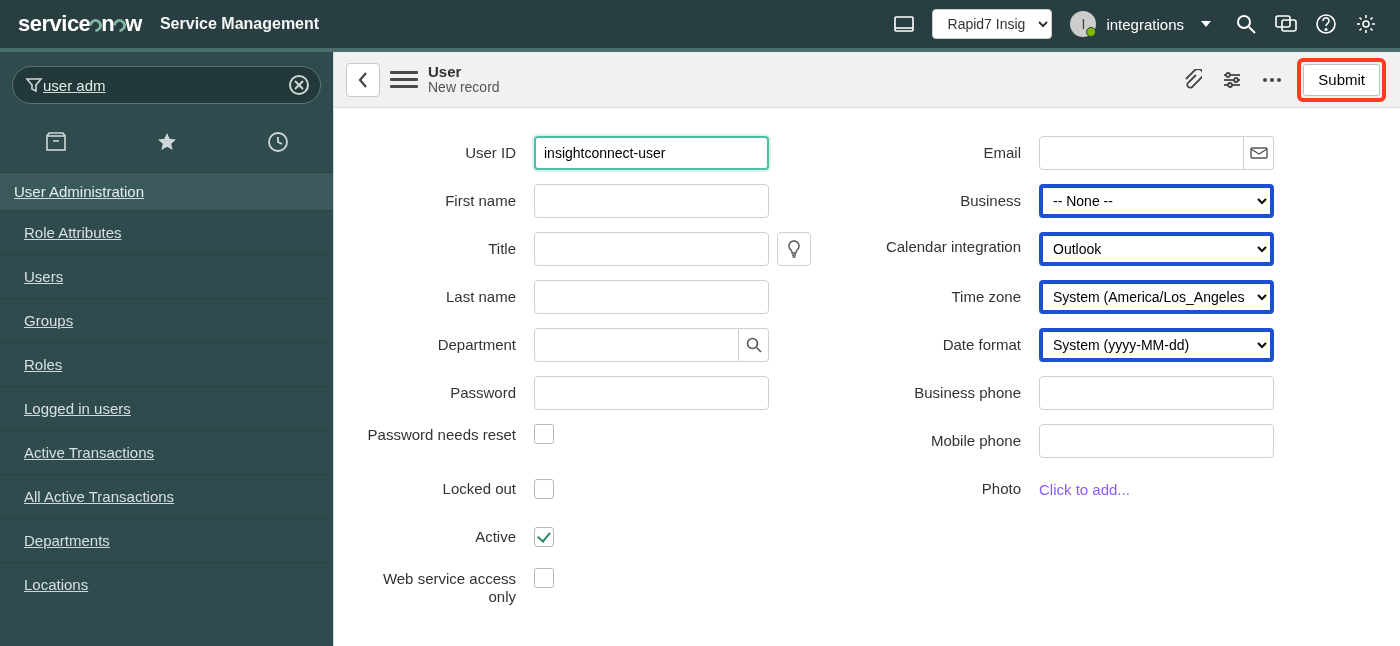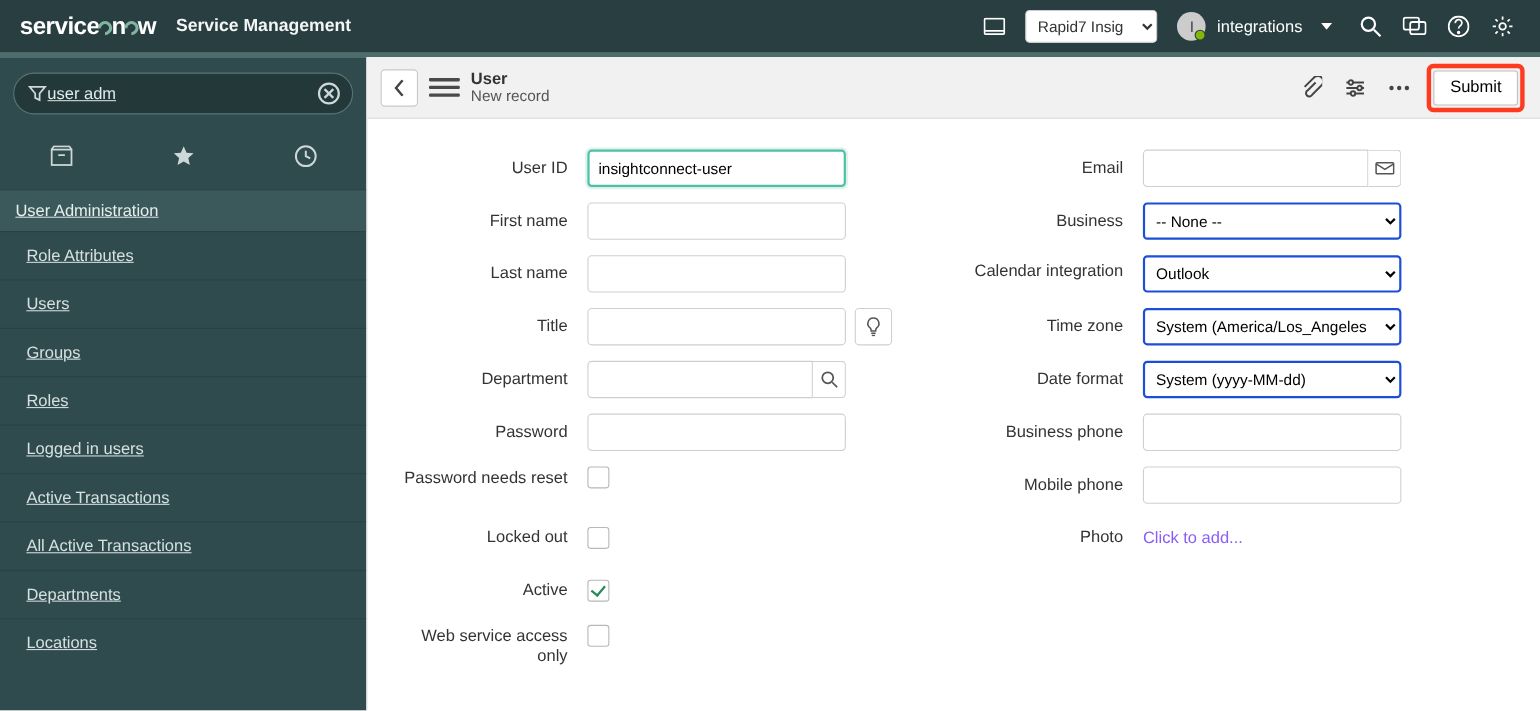--- a/index.html
+++ b/index.html
@@ -5,21 +5,21 @@
   * { box-sizing: border-box; margin: 0; padding: 0; font-family: -apple-system, BlinkMacSystemFont, "Segoe UI", Helvetica, Arial, sans-serif; }
   body { width: 1400px; height: 646px; overflow: hidden; background: #fff; }
 
   
   .topbar { height: 48px; background: #293e40; display: flex; align-items: center; padding: 0 14px 0 18px; color: #fff; }
   .logo { font-weight: 700; font-size: 22px; letter-spacing: -0.5px; }
   .logo .circ { display:inline-block; width:13px; height:13px; border:3px solid #81b5a1; border-radius:50%; border-bottom-color: transparent; transform: translateY(1px) rotate(45deg); margin:0 -1px; }
   .app-title { margin-left: 18px; font-size: 16px; font-weight: 700; opacity: .95; }
   .top-spacer { flex: 1; }
   .top-icon { width: 24px; height: 24px; display:flex; align-items:center; justify-content:center; margin: 0 8px; cursor:pointer; color:#fff; }
-  .top-select { height: 30px; background:#fff; color:#333; border:1px solid #ccc; border-radius:4px; padding: 0 6px; font-size:14px; min-width: 120px; margin: 0 8px; }
+  .top-select { height: 30px; background:#fff; color:#333; border:1px solid #ccc; border-radius:4px; padding: 0 6px; font-size:14px; min-width: 120px; margin: 0 8px; text-align: center; }
   .avatar { width:26px; height:26px; border-radius:50%; background:#ccc; color:#444; display:flex; align-items:center; justify-content:center; font-size:14px; position:relative; margin: 0 6px 0 10px; }
   .avatar::after { content:""; position:absolute; bottom:0; right:0; width:8px; height:8px; background:#7fba00; border-radius:50%; border:1px solid #293e40; }
   .username { font-size:15px; margin: 0 2px 0 4px; }
   .top-accent { height: 4px; background: #4b6d6b; }
 
   
   .layout { display:flex; height: calc(646px - 48px - 4px); }
 
   
   .sidebar { width: 333px; background:#2f4b4d; color:#cfd8d8; display:flex; flex-direction:column;text-decoration:underline; }
@@ -55,21 +55,21 @@
   .flabel { width: 180px; text-align:right; padding-right: 18px; font-size:15px; color:#333; line-height:1.2; }
   .fctrl { flex:1; display:flex; align-items:center; gap:8px; }
   .txt { width: 100%; max-width: 235px; height: 34px; border:1px solid #cfcfcf; border-radius:4px; padding: 0 8px; font-size:14px; background:#fff; }
   .txt.highlight { border:2px solid #4fbfa3; box-shadow: 0 0 0 2px rgba(79,191,163,.2); }
   .icon-btn { width:34px; height:34px; border:1px solid #cfcfcf; background:#fff; border-radius:4px; display:flex; align-items:center; justify-content:center; cursor:pointer; color:#555; }
   .lookup { display:flex; width:235px; }
   .lookup .txt { border-radius: 4px 0 0 4px; max-width:none; }
   .lookup .icon-btn { border-left:none; border-radius: 0 4px 4px 0; }
   .chk { width:20px; height:20px; border:1px solid #b8b8b8; border-radius:3px; background:#fff; display:flex; align-items:center; justify-content:center; cursor:pointer; }
   .chk.checked::after { content:""; width:10px; height:6px; border-left:2px solid #278a5b; border-bottom:2px solid #278a5b; transform: rotate(-50deg) translate(1px,-1px); }
-  .sel { width:235px; height:34px; border:2px solid #1d4ed8; border-radius:4px; padding: 0 6px; font-size:14px; background:#fff; }
+  .sel { width:235px; height:34px; border:4px solid #1d4ed8; border-radius:4px; padding: 0 6px; font-size:14px; background:#fff; }
   .email-grp { display:flex; width:235px; }
   .email-grp .txt { border-radius:4px 0 0 4px; max-width:none; }
   .email-grp .icon-btn { border-left:none; border-radius:0 4px 4px 0; }
   .photo-link { font-size:15px; color:#8b5cf6; cursor:pointer; }
 
   svg { display:block; }
 </style>
 </head>
 <body>
 
@@ -229,35 +229,35 @@
                 <input class="txt highlight" type="text" value="insightconnect-user" style="">
               </div>
           </div>
           <div class="frow">
             <div class="flabel">First name</div>
             <div class="fctrl">
                 <input class="txt" type="text" value="" style="">
               </div>
           </div>
           <div class="frow">
-            <div class="flabel">Last name</div>
-            <div class="fctrl">
-                <input class="txt" type="text" value="" style="">
-              </div>
-          </div>
-          <div class="frow">
             <div class="flabel">Title</div>
             <div class="fctrl">
               <input class="txt" type="text" value="" style="">
               <div class="icon-btn">
                 <svg width="14" height="18" viewBox="0 0 14 18" fill="none" stroke="currentColor" stroke-width="1.4">
                     <path d="M7 1a5 5 0 00-3 9c1 1 1 2 1 3h4c0-1 0-2 1-3a5 5 0 00-3-9zM5 15h4M5.5 17h3"></path>
                   </svg>
               </div>
             </div>
+          </div>
+          <div class="frow">
+            <div class="flabel">Last name</div>
+            <div class="fctrl">
+                <input class="txt" type="text" value="" style="">
+              </div>
           </div>
           <div class="frow">
             <div class="flabel">Department</div>
             <div class="fctrl">
               <div class="lookup">
                 <input class="txt" type="text" value="" style="">
                 <div class="icon-btn">
                   <svg width="16" height="16" viewBox="0 0 16 16" fill="none" stroke="currentColor" stroke-width="1.6">
                       <circle cx="6.5" cy="6.5" r="5"></circle>
                       <line x1="10.5" y1="10.5" x2="15" y2="15"></line>

